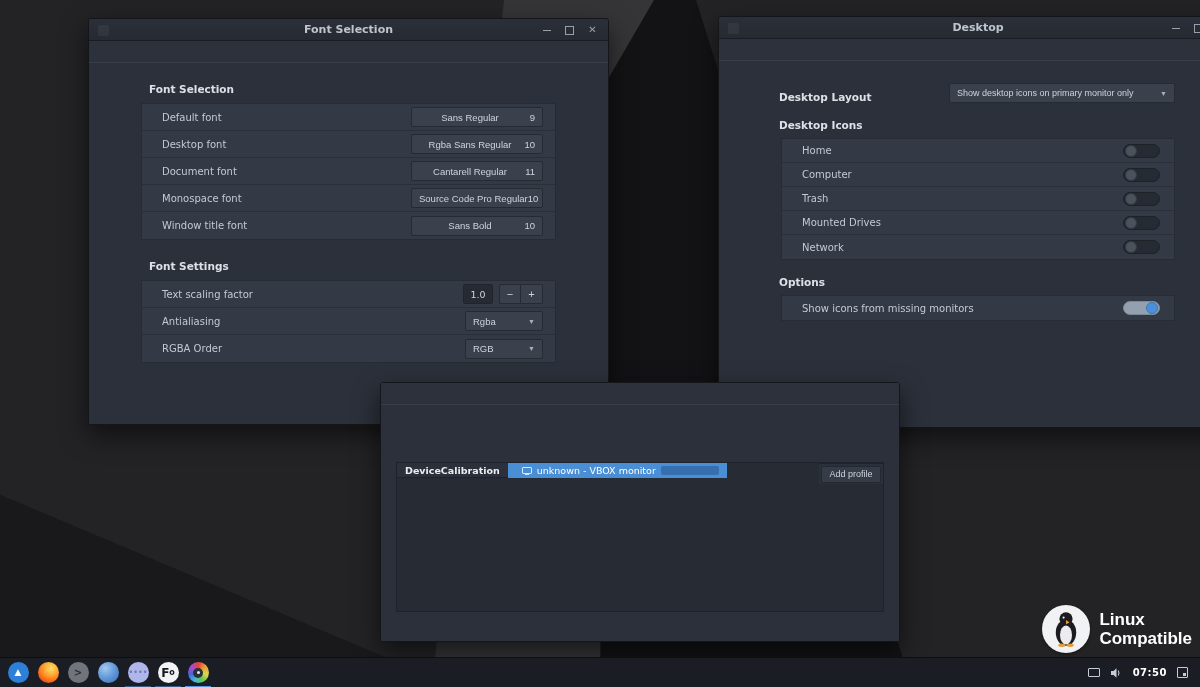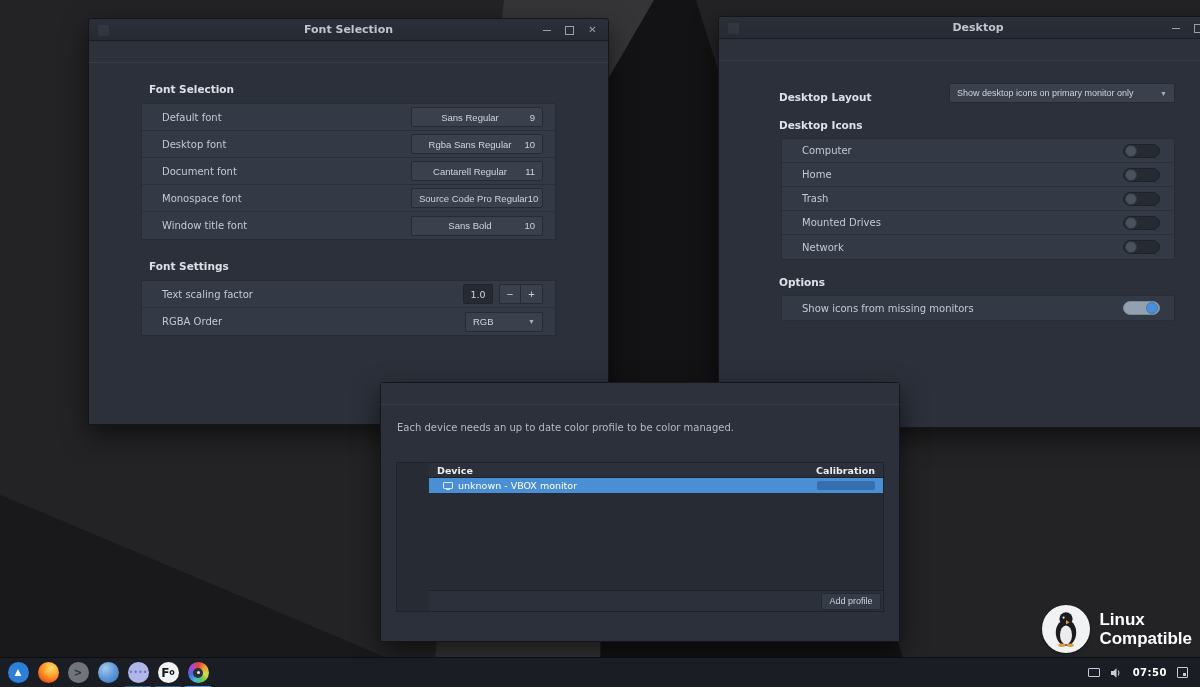--- a/index.html
+++ b/index.html
@@ -69,21 +69,21 @@
     border:1px solid #1d2128; position:relative; }
   .toggle .knob { position:absolute; left:1px; top:0; width:12px; height:12px; border-radius:50%;
     background:#4c525c; border:1px solid #343a42; }
   .toggle.on { background:#93a0af; border-color:#7b8898; }
   .toggle.on .knob { left:auto; right:1px; background:#4a8fd8; border-color:#3a78bd; }
 
   
   .win-color { left:380px; top:382px; width:520px; height:260px; z-index:5; }
   .c-desc { margin:17px 16px 0 16px; font-size:10px; color:#b4bac4; }
   .c-table { position:absolute; left:15px; right:15px; top:79px; bottom:29px; border:1px solid #1e222a;
-    background:#272c34; display:flex; flex-direction:column;padding-left:32px; }
+    background:#272c34; display:flex; flex-direction:row; }
   .c-thead { height:15px; display:flex; align-items:center; justify-content:space-between;
     padding:0 8px; background:#2b303a; border-bottom:1px solid #1e222a; }
   .c-th { font-size:9.5px; font-weight:bold; color:#eceef2; }
   .c-devrow { height:15px; background:#4a8ed5; display:flex; align-items:center; gap:5px;
     padding:0 8px 0 14px; color:#fff; font-size:9.5px; }
   .mon-icon { width:10px; height:7px; border:1px solid #d9e6f7; border-radius:1px; position:relative; }
   .mon-icon::after { content:""; position:absolute; left:2px; right:2px; bottom:-2px; height:1px; background:#d9e6f7; }
   .cal-indicator { margin-left:auto; width:58px; height:9px; border-radius:2px; background:rgba(24,61,110,.38); }
   .c-spacer { flex:1; }
   .c-toolbar { height:21px; background:#2b303a; border-top:1px solid #1e222a; display:flex;
@@ -188,20 +188,27 @@
       <div class="list">
         <div class="lrow">
           <span class="row-label">Text scaling factor</span>
           <span class="entry">1.0</span>
           <span class="spinbtns">
             <button class="sbtn">−</button>
             <button class="sbtn">+</button>
           </span>
         </div>
         <div class="lrow">
+          <span class="row-label">Antialiasing</span>
+          <button class="dropdown">
+            <span>Rgba</span>
+            <span class="caret">▼</span>
+          </button>
+        </div>
+        <div class="lrow">
           <span class="row-label">RGBA Order</span>
           <button class="dropdown">
             <span>RGB</span>
             <span class="caret">▼</span>
           </button>
         </div>
       </div>
     </div>
   </div>
 
@@ -220,27 +227,27 @@
       <div class="dl-row">
         <span class="sec-head" style="margin:0">Desktop Layout</span>
         <button class="dropdown dropdown-wide">
           <span>Show desktop icons on primary monitor only</span>
           <span class="caret">▼</span>
         </button>
       </div>
       <div class="sec-head">Desktop Icons</div>
       <div class="list">
         <div class="lrow">
+          <span class="row-label">Home</span>
+          <span class="toggle">
+              <span class="knob"></span>
+            </span>
+        </div>
+        <div class="lrow">
           <span class="row-label">Computer</span>
-          <span class="toggle">
-              <span class="knob"></span>
-            </span>
-        </div>
-        <div class="lrow">
-          <span class="row-label">Home</span>
           <span class="toggle">
               <span class="knob"></span>
             </span>
         </div>
         <div class="lrow">
           <span class="row-label">Trash</span>
           <span class="toggle">
               <span class="knob"></span>
             </span>
         </div>
@@ -264,21 +271,20 @@
           <span class="toggle on">
               <span class="knob"></span>
             </span>
         </div>
       </div>
     </div>
   </div>
 
   <div class="window win-color">
     <div class="headerstrip"></div>
-    <div class="c-desc">Each device needs an up to date color profile to be color managed.</div>
     <div class="c-table">
       <div class="c-thead">
         <span class="c-th">Device</span>
         <span class="c-th">Calibration</span>
       </div>
       <div class="c-devrow">
         <span class="mon-icon"></span>
         <span>unknown - VBOX monitor</span>
         <span class="cal-indicator"></span>
       </div>

